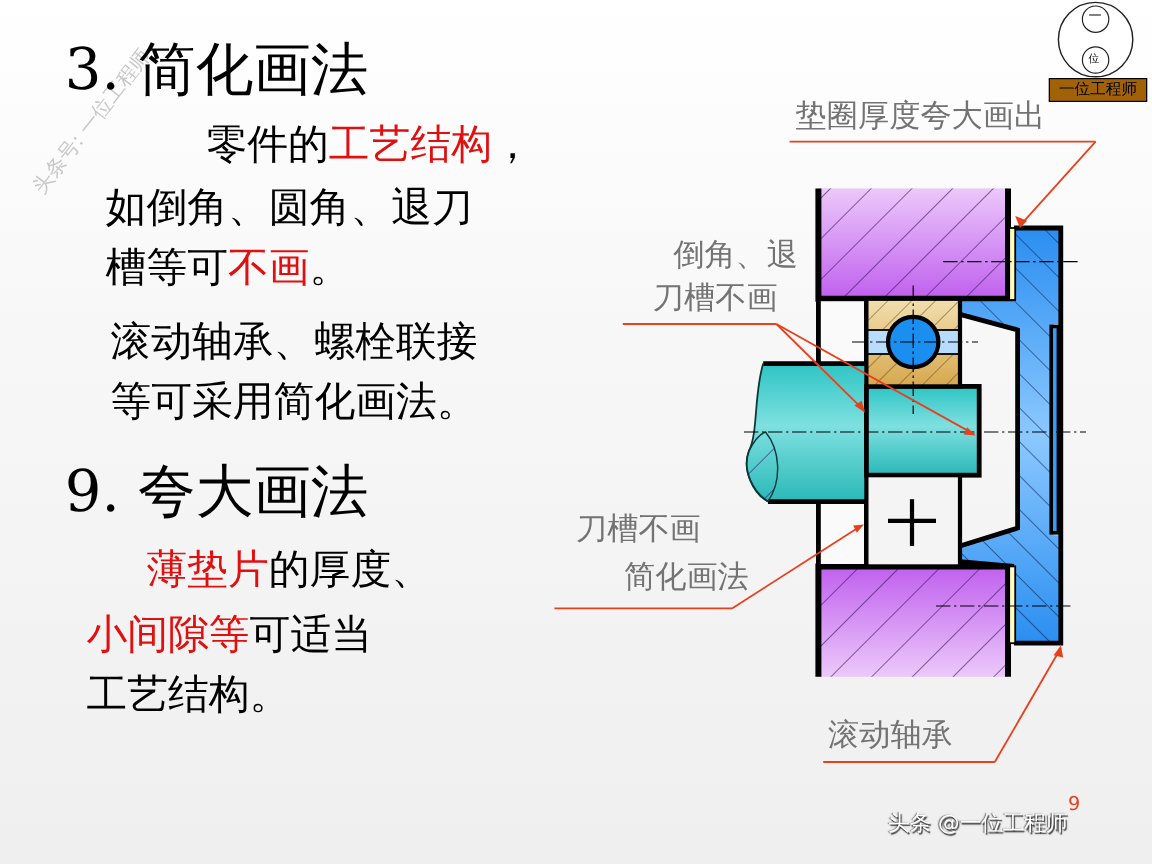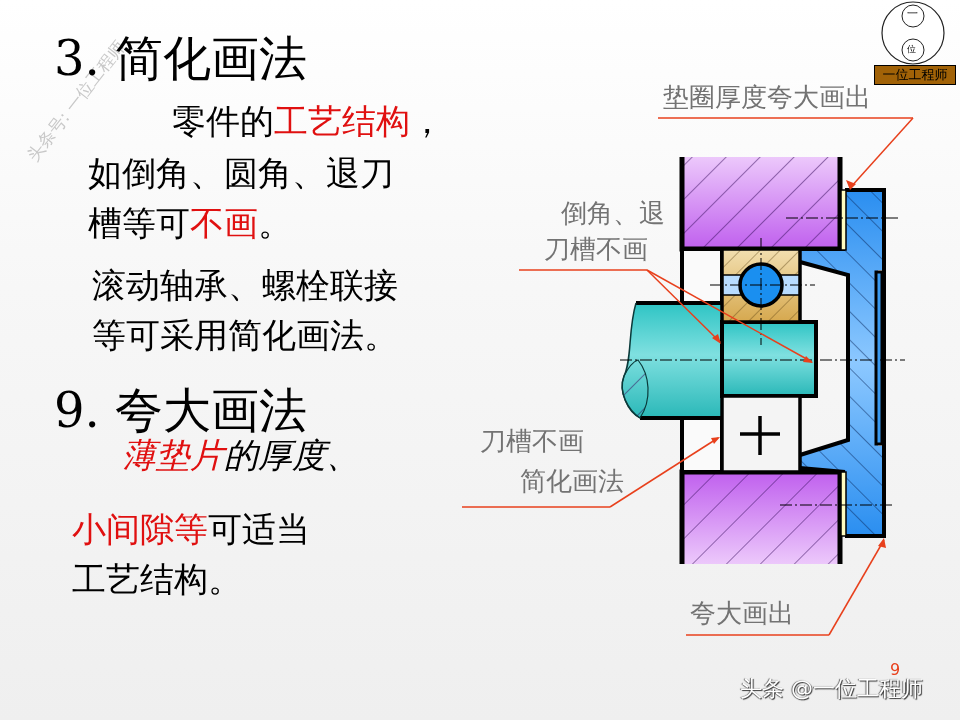--- a/index.html
+++ b/index.html
@@ -23,21 +23,21 @@
     transform-origin: 0 0; transform: rotate(-52deg);
   }
   .logo-box {
     position: absolute; left: 874px; top: 65px; width: 80px; height: 18px;
     border: 1px solid #000; background: #a16207;
     font-family: "DejaVu Sans", sans-serif; font-size: 13px; line-height: 18px;
     text-align: center;
   }
   .footer {
     font-family: "DejaVu Sans", "Liberation Sans", sans-serif;
-    font-size: 22px; color: #fff;
+    font-size: 18px; color: #fff;
     text-shadow: 1px 1px 1px #333, -1px 0 1px #666;
   }
   .page-num {
     font-family: "DejaVu Sans", sans-serif; font-size: 16px; color: #e8401c;
   }
   svg { position: absolute; left: 0; top: 0; }
 </style>
 </head>
 <body>
 
@@ -58,21 +58,21 @@
   <span>零件的</span><span class="red">工艺结构</span><span>，</span>
 </div>
 <div class="abs body-text" style="left:88px; top:152px;">如倒角、圆角、退刀</div>
 <div class="abs body-text" style="left:88px; top:202px;">
   <span>槽等可</span><span class="red">不画</span><span>。</span>
 </div>
 <div class="abs body-text" style="left:92px; top:264px;">滚动轴承、螺栓联接</div>
 <div class="abs body-text" style="left:92px; top:314px;">等可采用简化画法。</div>
 
 <div class="abs heading" style="left:54px; top:390px;">9. 夸大画法</div>
-<div class="abs body-text" style="left:122px; top:434px;font-style:italic;">
+<div class="abs body-text" style="left:122px; top:454px;">
   <span class="red">薄垫片</span><span>的厚度、</span>
 </div>
 <div class="abs body-text" style="left:72px; top:508px;">
   <span class="red">小间隙等</span><span>可适当</span>
 </div>
 <div class="abs body-text" style="left:72px; top:558px;">工艺结构。</div>
 
 <svg width="960" height="720">
   <defs>
     <linearGradient id="gPurpleTop" x1="0" y1="0" x2="0" y2="1">
@@ -185,16 +185,16 @@
     <polygon points="720,437 711,438 714,444"></polygon>
     <polygon points="884,538 878,546 886,548"></polygon>
   </g>
 </svg>
 
 <div class="abs callout" style="left:663px; top:80px;">垫圈厚度夸大画出</div>
 <div class="abs callout" style="left:521px; top:196px;margin-left:40px;">倒角、退</div>
 <div class="abs callout" style="left:544px; top:232px;text-align:center;">刀槽不画</div>
 <div class="abs callout" style="left:480px; top:424px;">刀槽不画</div>
 <div class="abs callout" style="left:480px; top:464px;margin-left:40px;">简化画法</div>
-<div class="abs callout" style="left:690px; top:596px;">夸大画出</div>
+<div class="abs callout" style="left:690px; top:596px;">滚动轴承</div>
 
 <div class="abs page-num" style="left:890px; top:660px;">9</div>
 <div class="abs footer" style="left:740px; top:674px;">头条 @一位工程师</div>
 
 </body></html>

